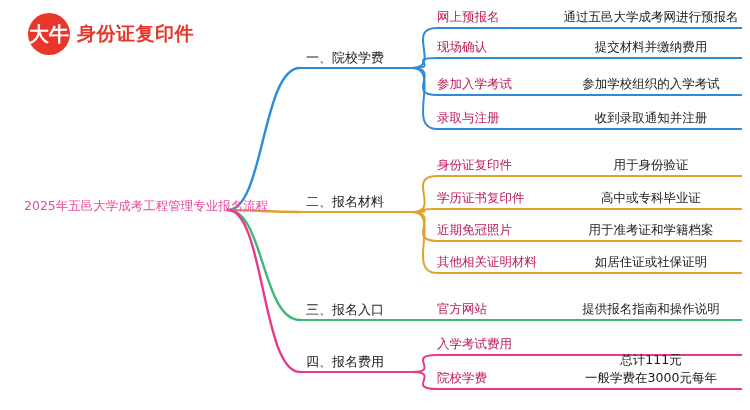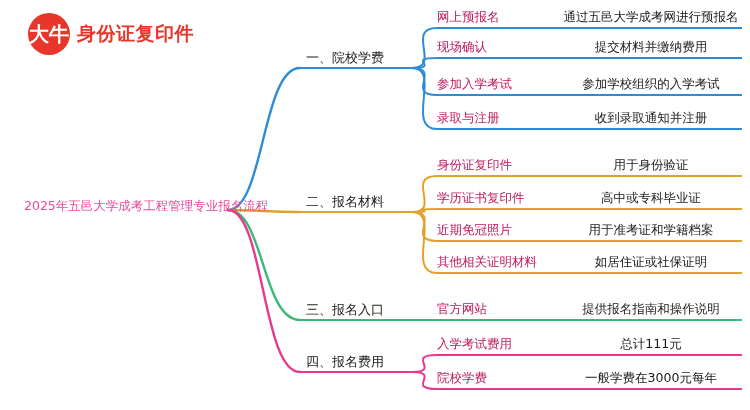--- a/index.html
+++ b/index.html
@@ -199,16 +199,16 @@
     <div class="node leaf-desc" style="left: 560px; width: 182px; top: 190px;">高中或专科毕业证</div>
     <div class="node leaf-label" style="left: 437px; width: 108px; top: 222px;">近期免冠照片</div>
     <div class="node leaf-desc" style="left: 560px; width: 182px; top: 222px;">用于准考证和学籍档案</div>
     <div class="node leaf-label" style="left: 437px; width: 108px; top: 254px;">其他相关证明材料</div>
     <div class="node leaf-desc" style="left: 560px; width: 182px; top: 254px;">如居住证或社保证明</div>
     <div class="node branch-label" style="left: 306px; width: 112px; top: 301px;">三、报名入口</div>
     <div class="node leaf-label" style="left: 437px; width: 108px; top: 301px;">官方网站</div>
     <div class="node leaf-desc" style="left: 560px; width: 182px; top: 301px;">提供报名指南和操作说明</div>
     <div class="node branch-label" style="left: 306px; width: 112px; top: 353px;">四、报名费用</div>
     <div class="node leaf-label" style="left: 437px; width: 108px; top: 336px;">入学考试费用</div>
-    <div class="node leaf-desc" style="left: 560px; width: 182px; top: 336px; text-align: center;">总计111元</div>
+    <div class="node leaf-desc" style="left: 560px; width: 182px; top: 352px; text-align: center;">总计111元</div>
     <div class="node leaf-label" style="left: 437px; width: 108px; top: 370px;">院校学费</div>
     <div class="node leaf-desc" style="left: 560px; width: 182px; top: 370px;">一般学费在3000元每年</div>
   </div>
 
 </body></html>

